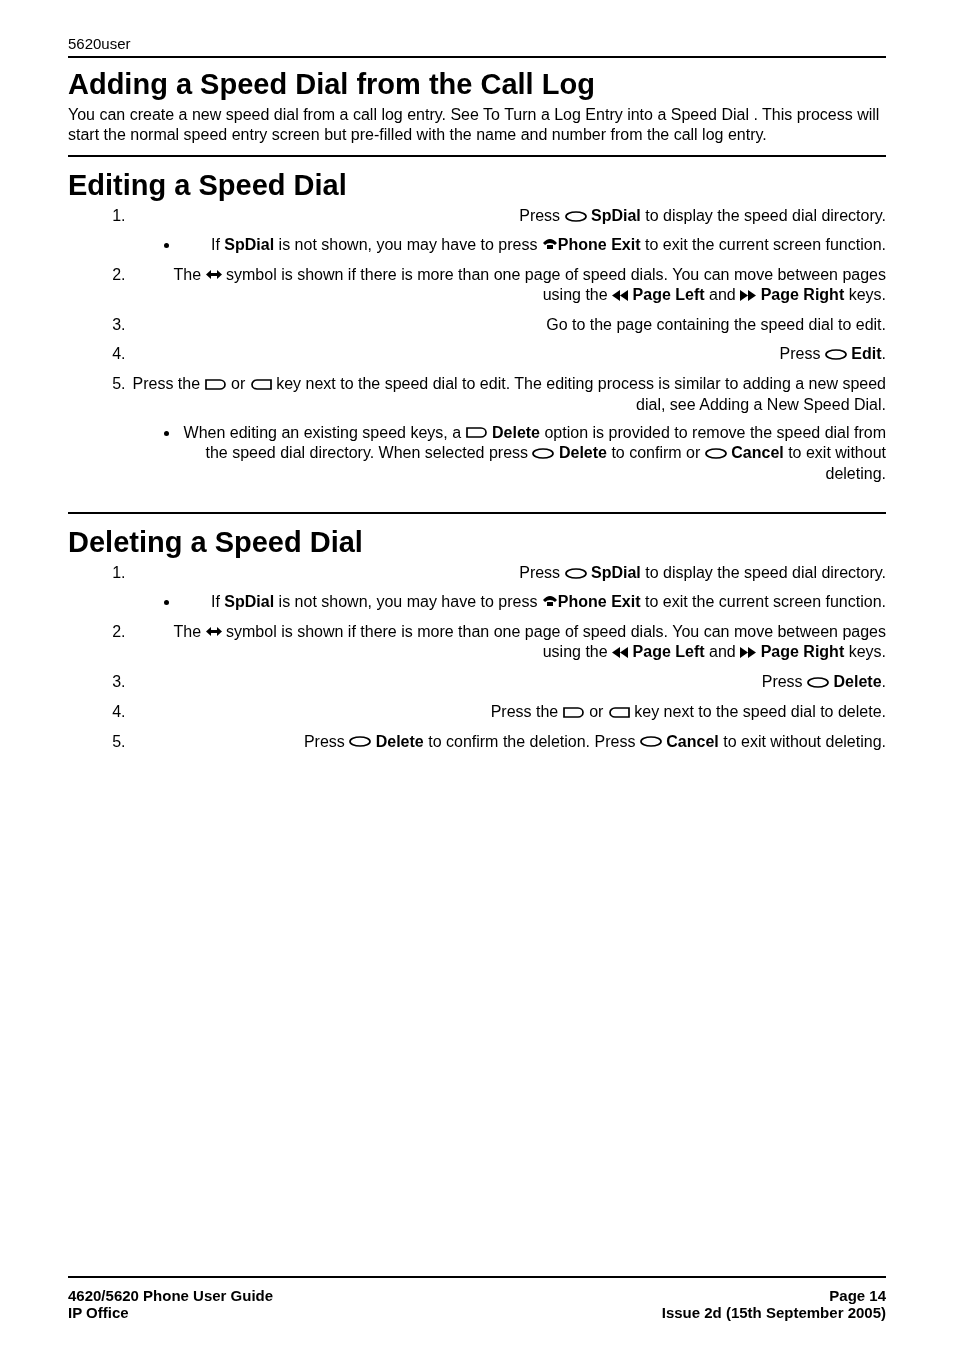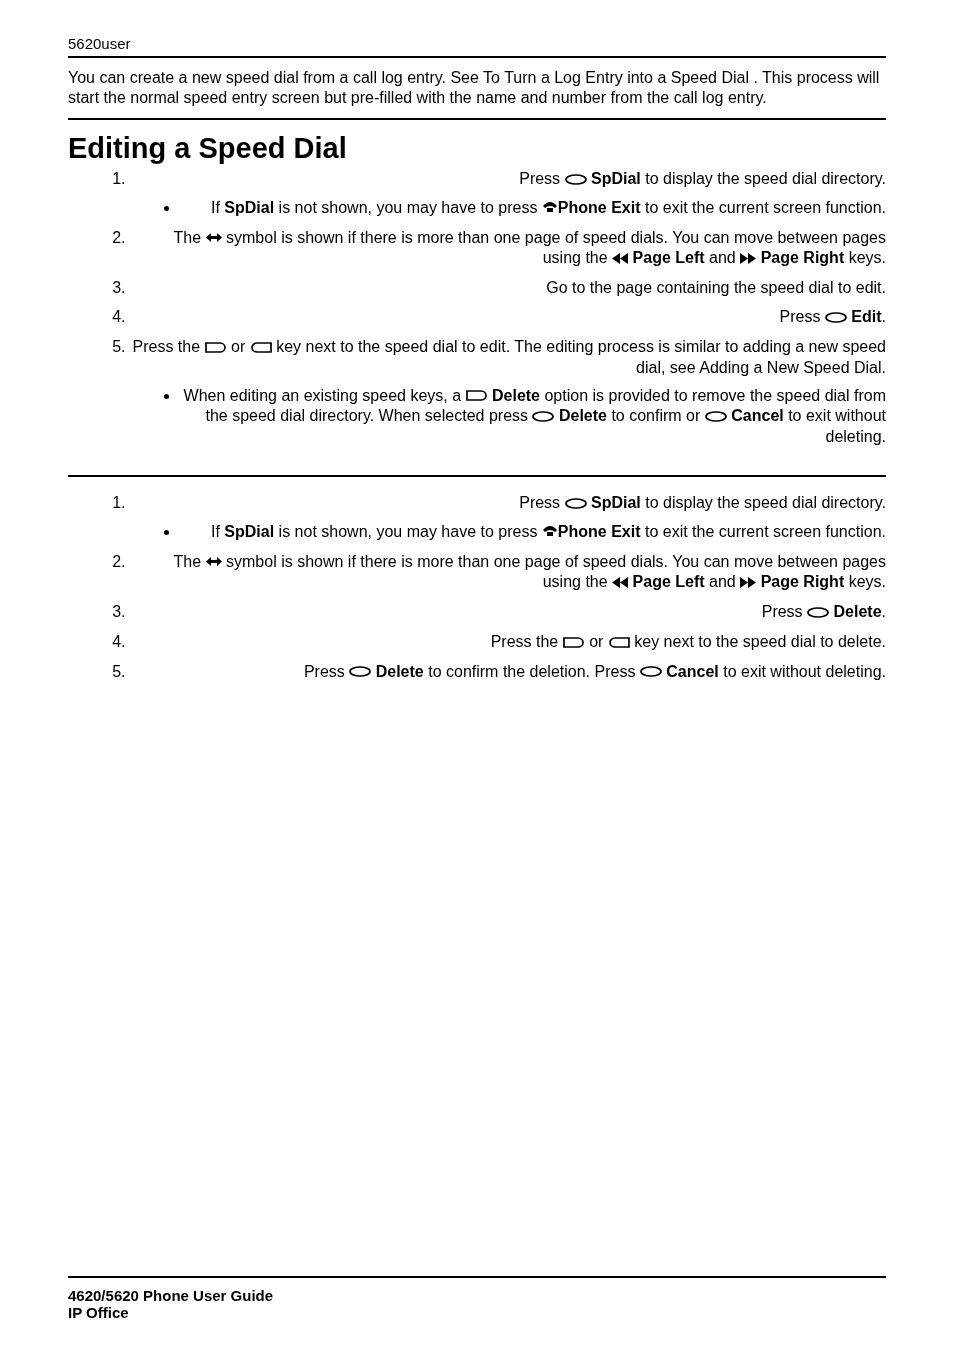--- a/index.html
+++ b/index.html
@@ -78,20 +78,21 @@
     justify-content: space-between;
   }
   .footer .right { text-align: right; }
 </style>
 </head>
 <body>
 
 <div class="page">
   <div class="header">5620user</div>
 
+  <h1>Adding a Speed Dial from the Call Log</h1>
   <div class="para">You can create a new speed dial from a call log entry. See To Turn a Log Entry into a Speed Dial . This process will start the normal speed entry screen but pre-filled with the name and number from the call log entry.</div>
 
   <div class="section">
     <h1>Editing a Speed Dial</h1>
     <ol>
       <li>
         <span>Press</span>
         <span class="icon"><svg width="22" height="11" viewBox="0 0 22 11">
               <ellipse cx="11" cy="5.5" rx="10" ry="4.5" fill="none" stroke="#000" stroke-width="1.7"></ellipse>
             </svg></span>
@@ -162,20 +163,21 @@
                 </svg></span>
             <span class="b">Cancel</span>
             <span>to exit without deleting.</span>
           </li>
         </ul>
       </li>
     </ol>
   </div>
 
   <div class="section">
+    <h1>Deleting a Speed Dial</h1>
     <ol>
       <li>
         <span>Press</span>
         <span class="icon"><svg width="22" height="11" viewBox="0 0 22 11">
               <ellipse cx="11" cy="5.5" rx="10" ry="4.5" fill="none" stroke="#000" stroke-width="1.7"></ellipse>
             </svg></span>
         <span class="b">SpDial</span>
         <span>to display the speed dial directory.</span>
         <ul>
           <li>
@@ -238,14 +240,18 @@
         <span>to exit without deleting.</span>
       </li>
     </ol>
   </div>
 
   <div class="footer">
     <div class="left">
       <div>4620/5620 Phone User Guide</div>
       <div>IP Office</div>
     </div>
+    <div class="right">
+      <div>Page 14</div>
+      <div>Issue 2d (15th September 2005)</div>
+    </div>
   </div>
 </div>
 
 </body></html>

